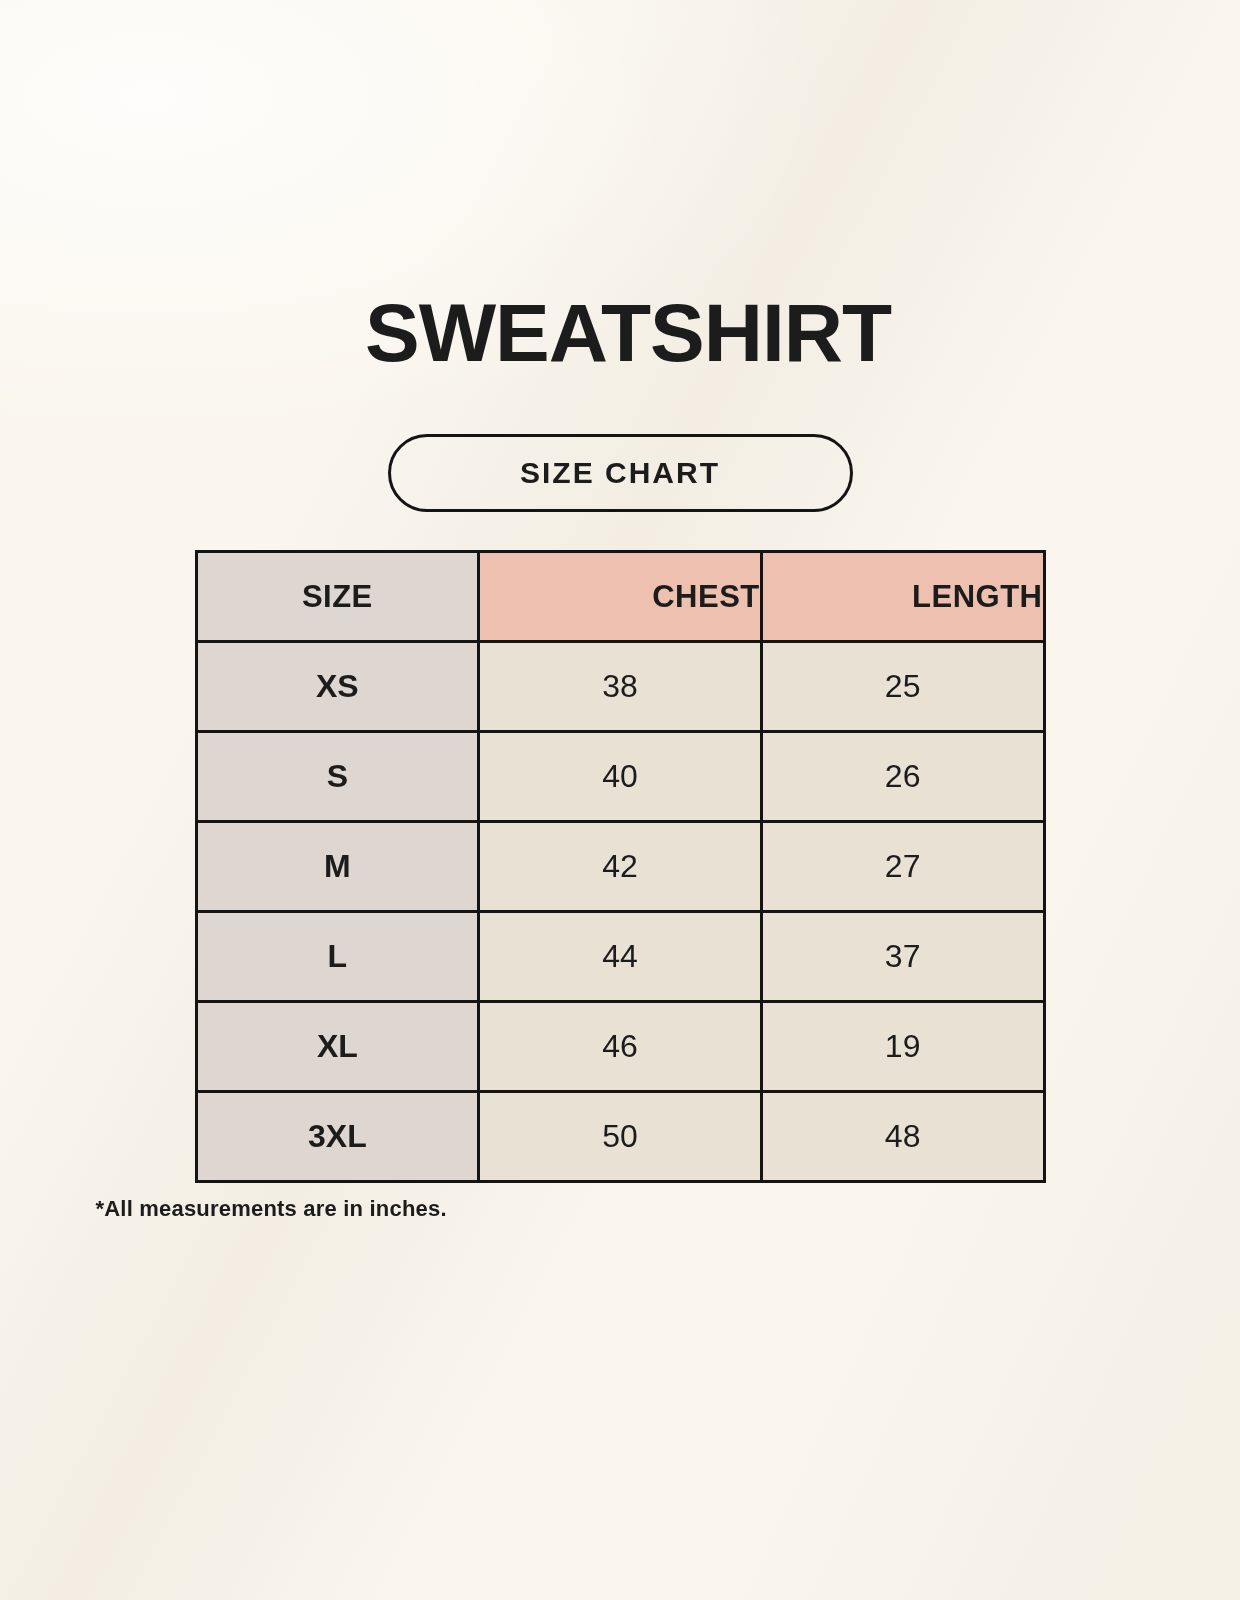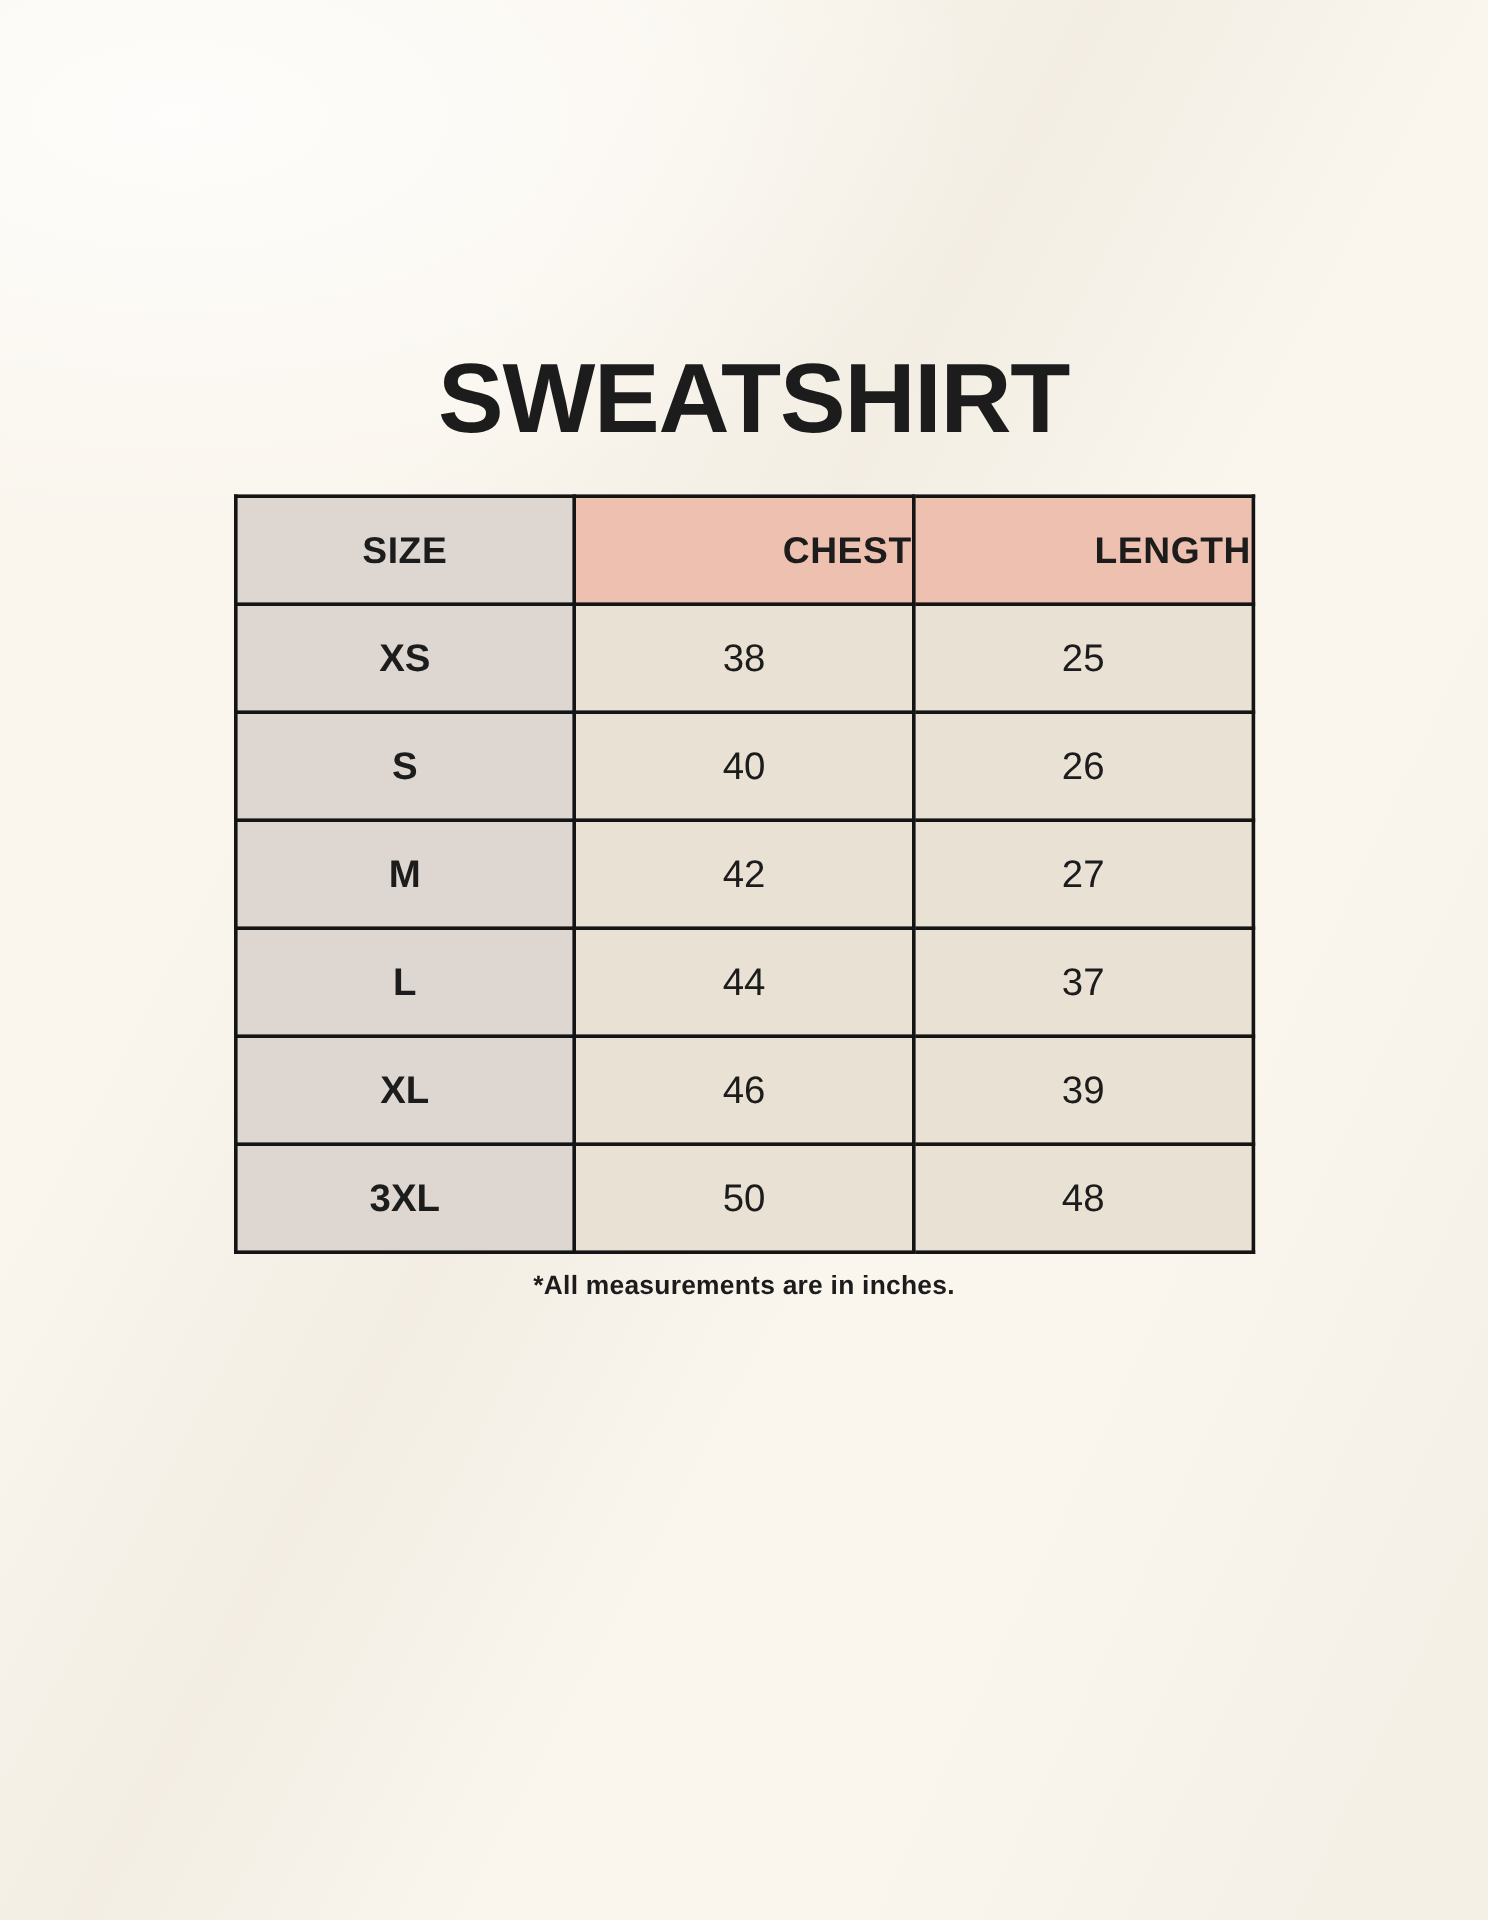--- a/index.html
+++ b/index.html
@@ -81,33 +81,36 @@
     background: var(--size-col, #ded7d1);
     font-weight: 700;
   }
   .size-table th.accent {
     background: var(--accent, #eec0af);
     text-align: right;
   }
   .note {
     width: 1049px;
     margin: 13px 0 0 0;
-    text-align: center;
+    text-align: left;
     font-size: 22px;
     font-weight: 700;
     letter-spacing: 0.2px;
   }
 </style>
 </head>
 <body>
 
 <main class="page">
 
   <h1 class="title">SWEATSHIRT</h1>
 
+  <div class="pill">
+    <span>SIZE CHART</span>
+  </div>
 
   <table class="size-table">
     <thead>
       <tr>
         <th class="size-col">SIZE</th>
         <th class="accent">CHEST</th>
         <th class="accent">LENGTH</th>
       </tr>
     </thead>
     <tbody>
@@ -127,21 +130,21 @@
           <td>27</td>
         </tr>
         <tr>
           <td class="size-col">L</td>
           <td>44</td>
           <td>37</td>
         </tr>
         <tr>
           <td class="size-col">XL</td>
           <td>46</td>
-          <td>39</td>
+          <td>19</td>
         </tr>
         <tr>
           <td class="size-col">3XL</td>
           <td>50</td>
           <td>48</td>
         </tr>
       </tbody>
   </table>
 
   <p class="note">*All measurements are in inches.</p>

